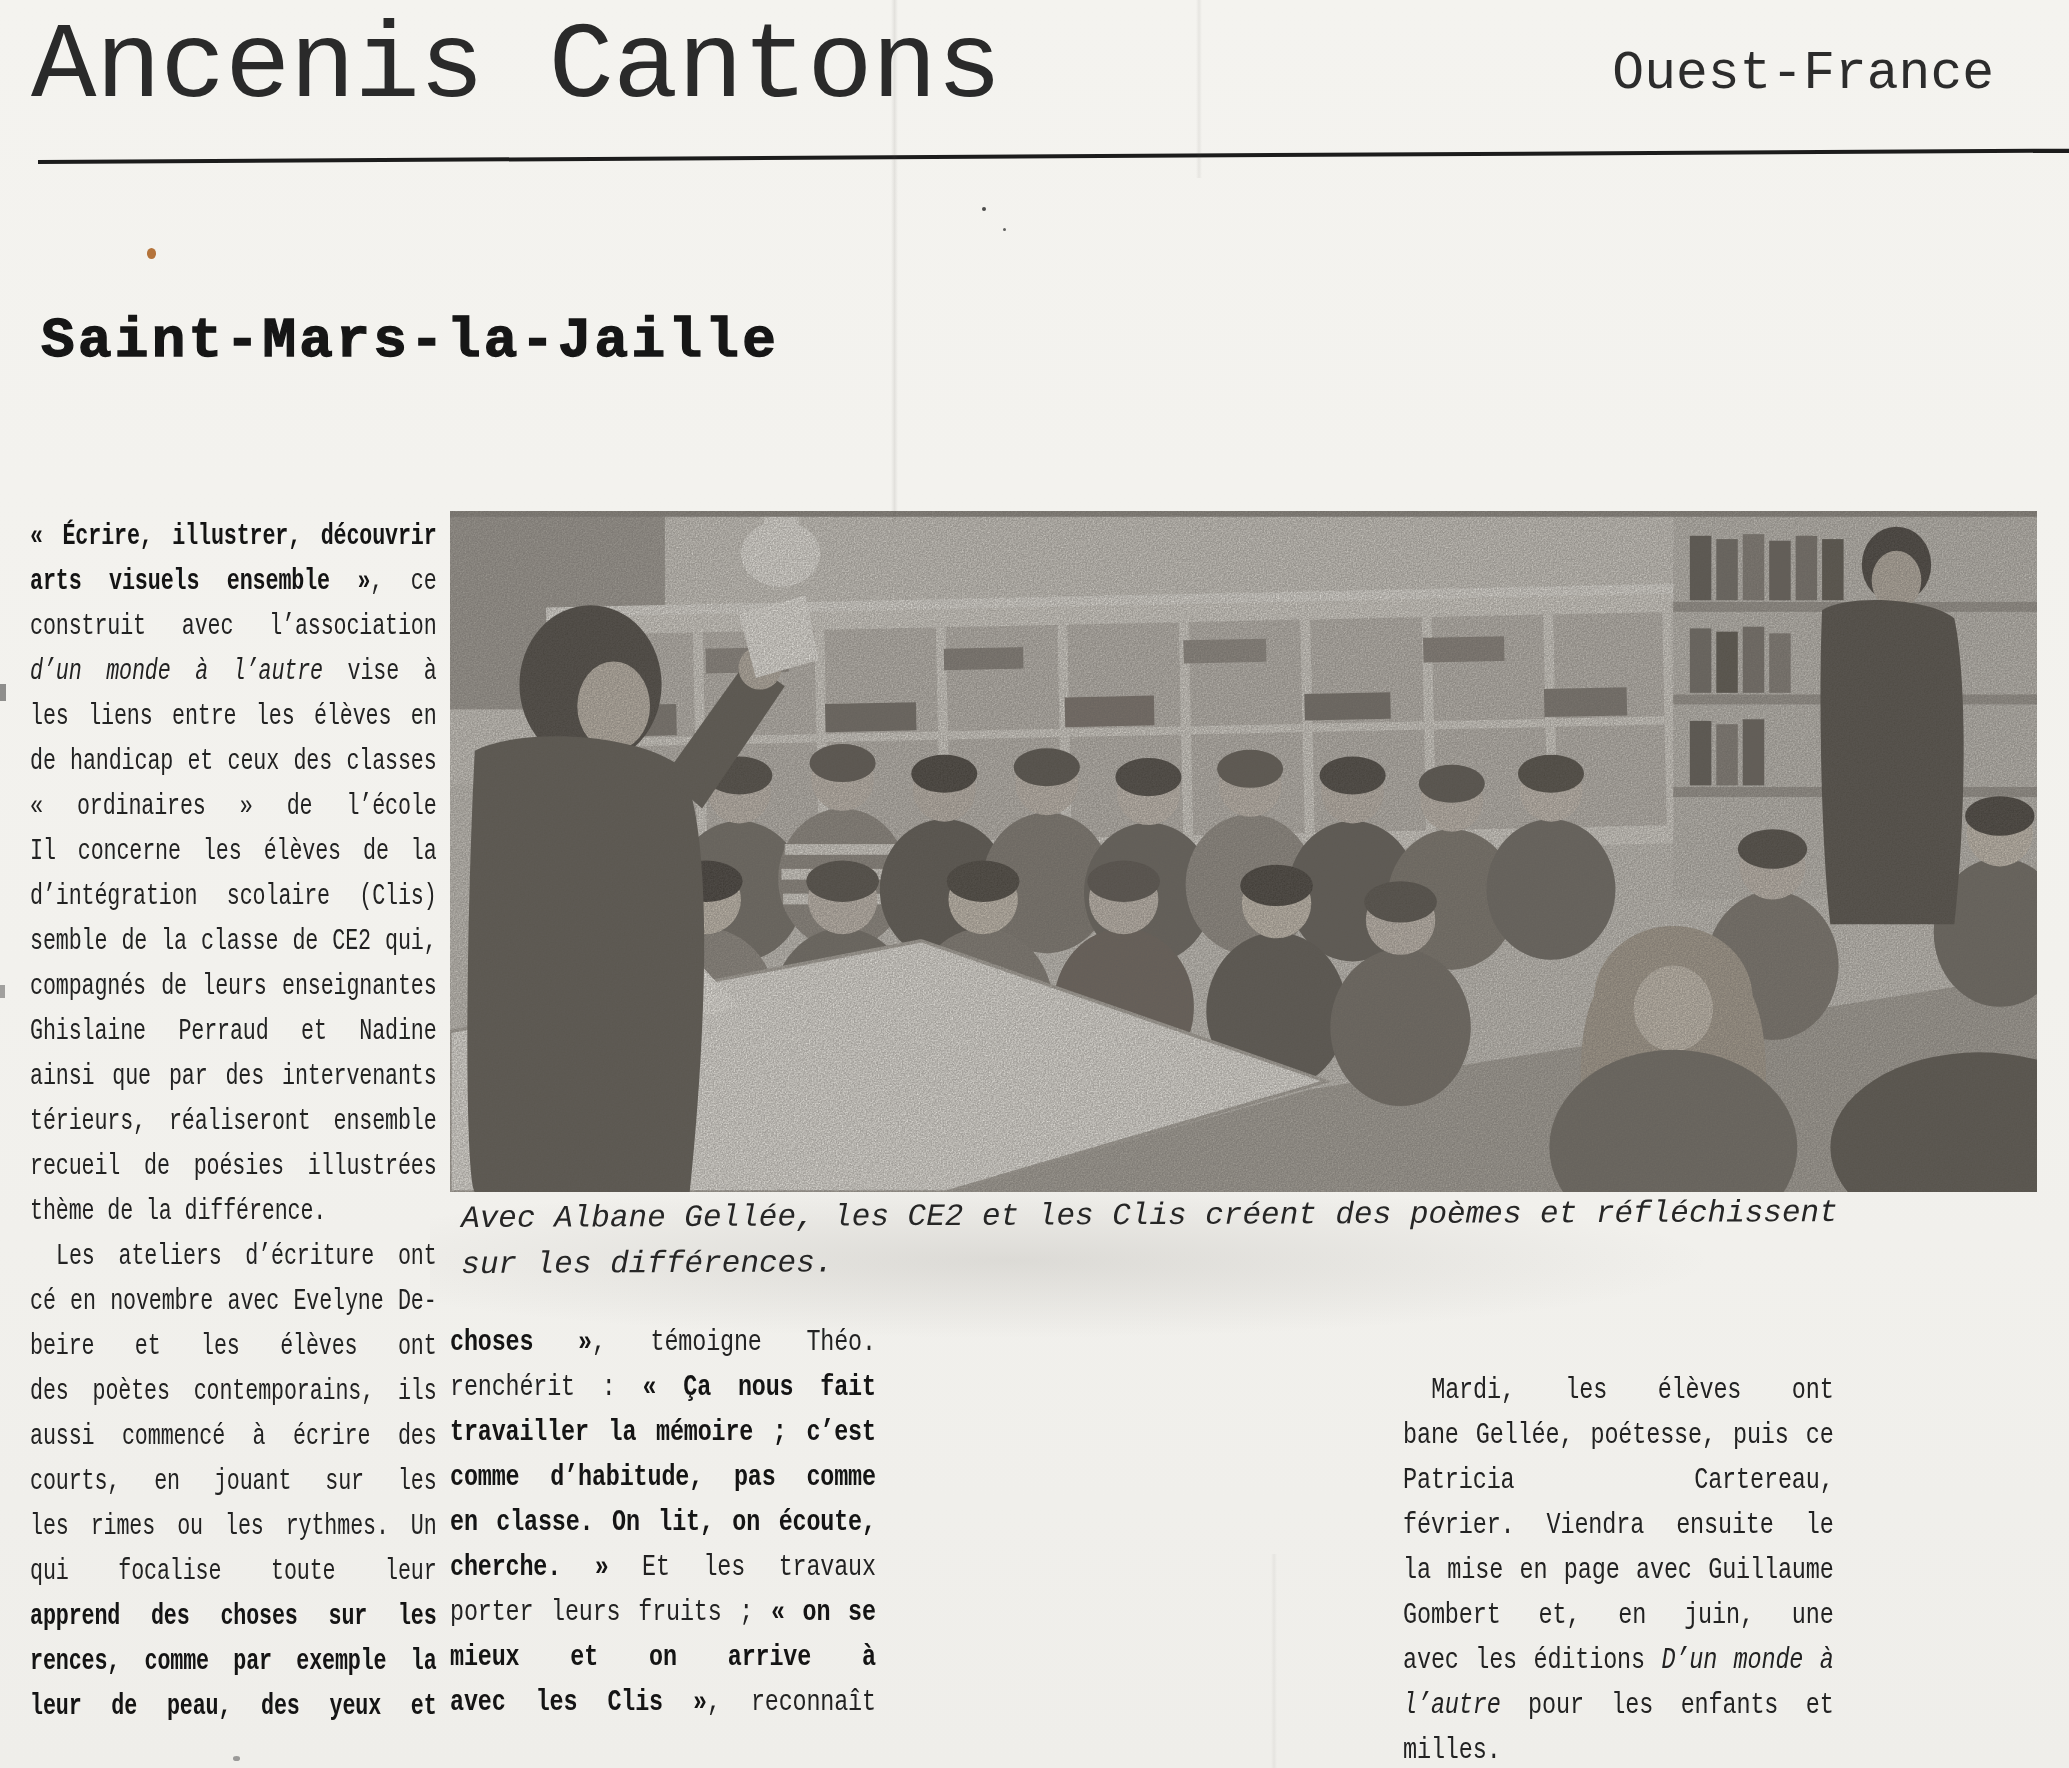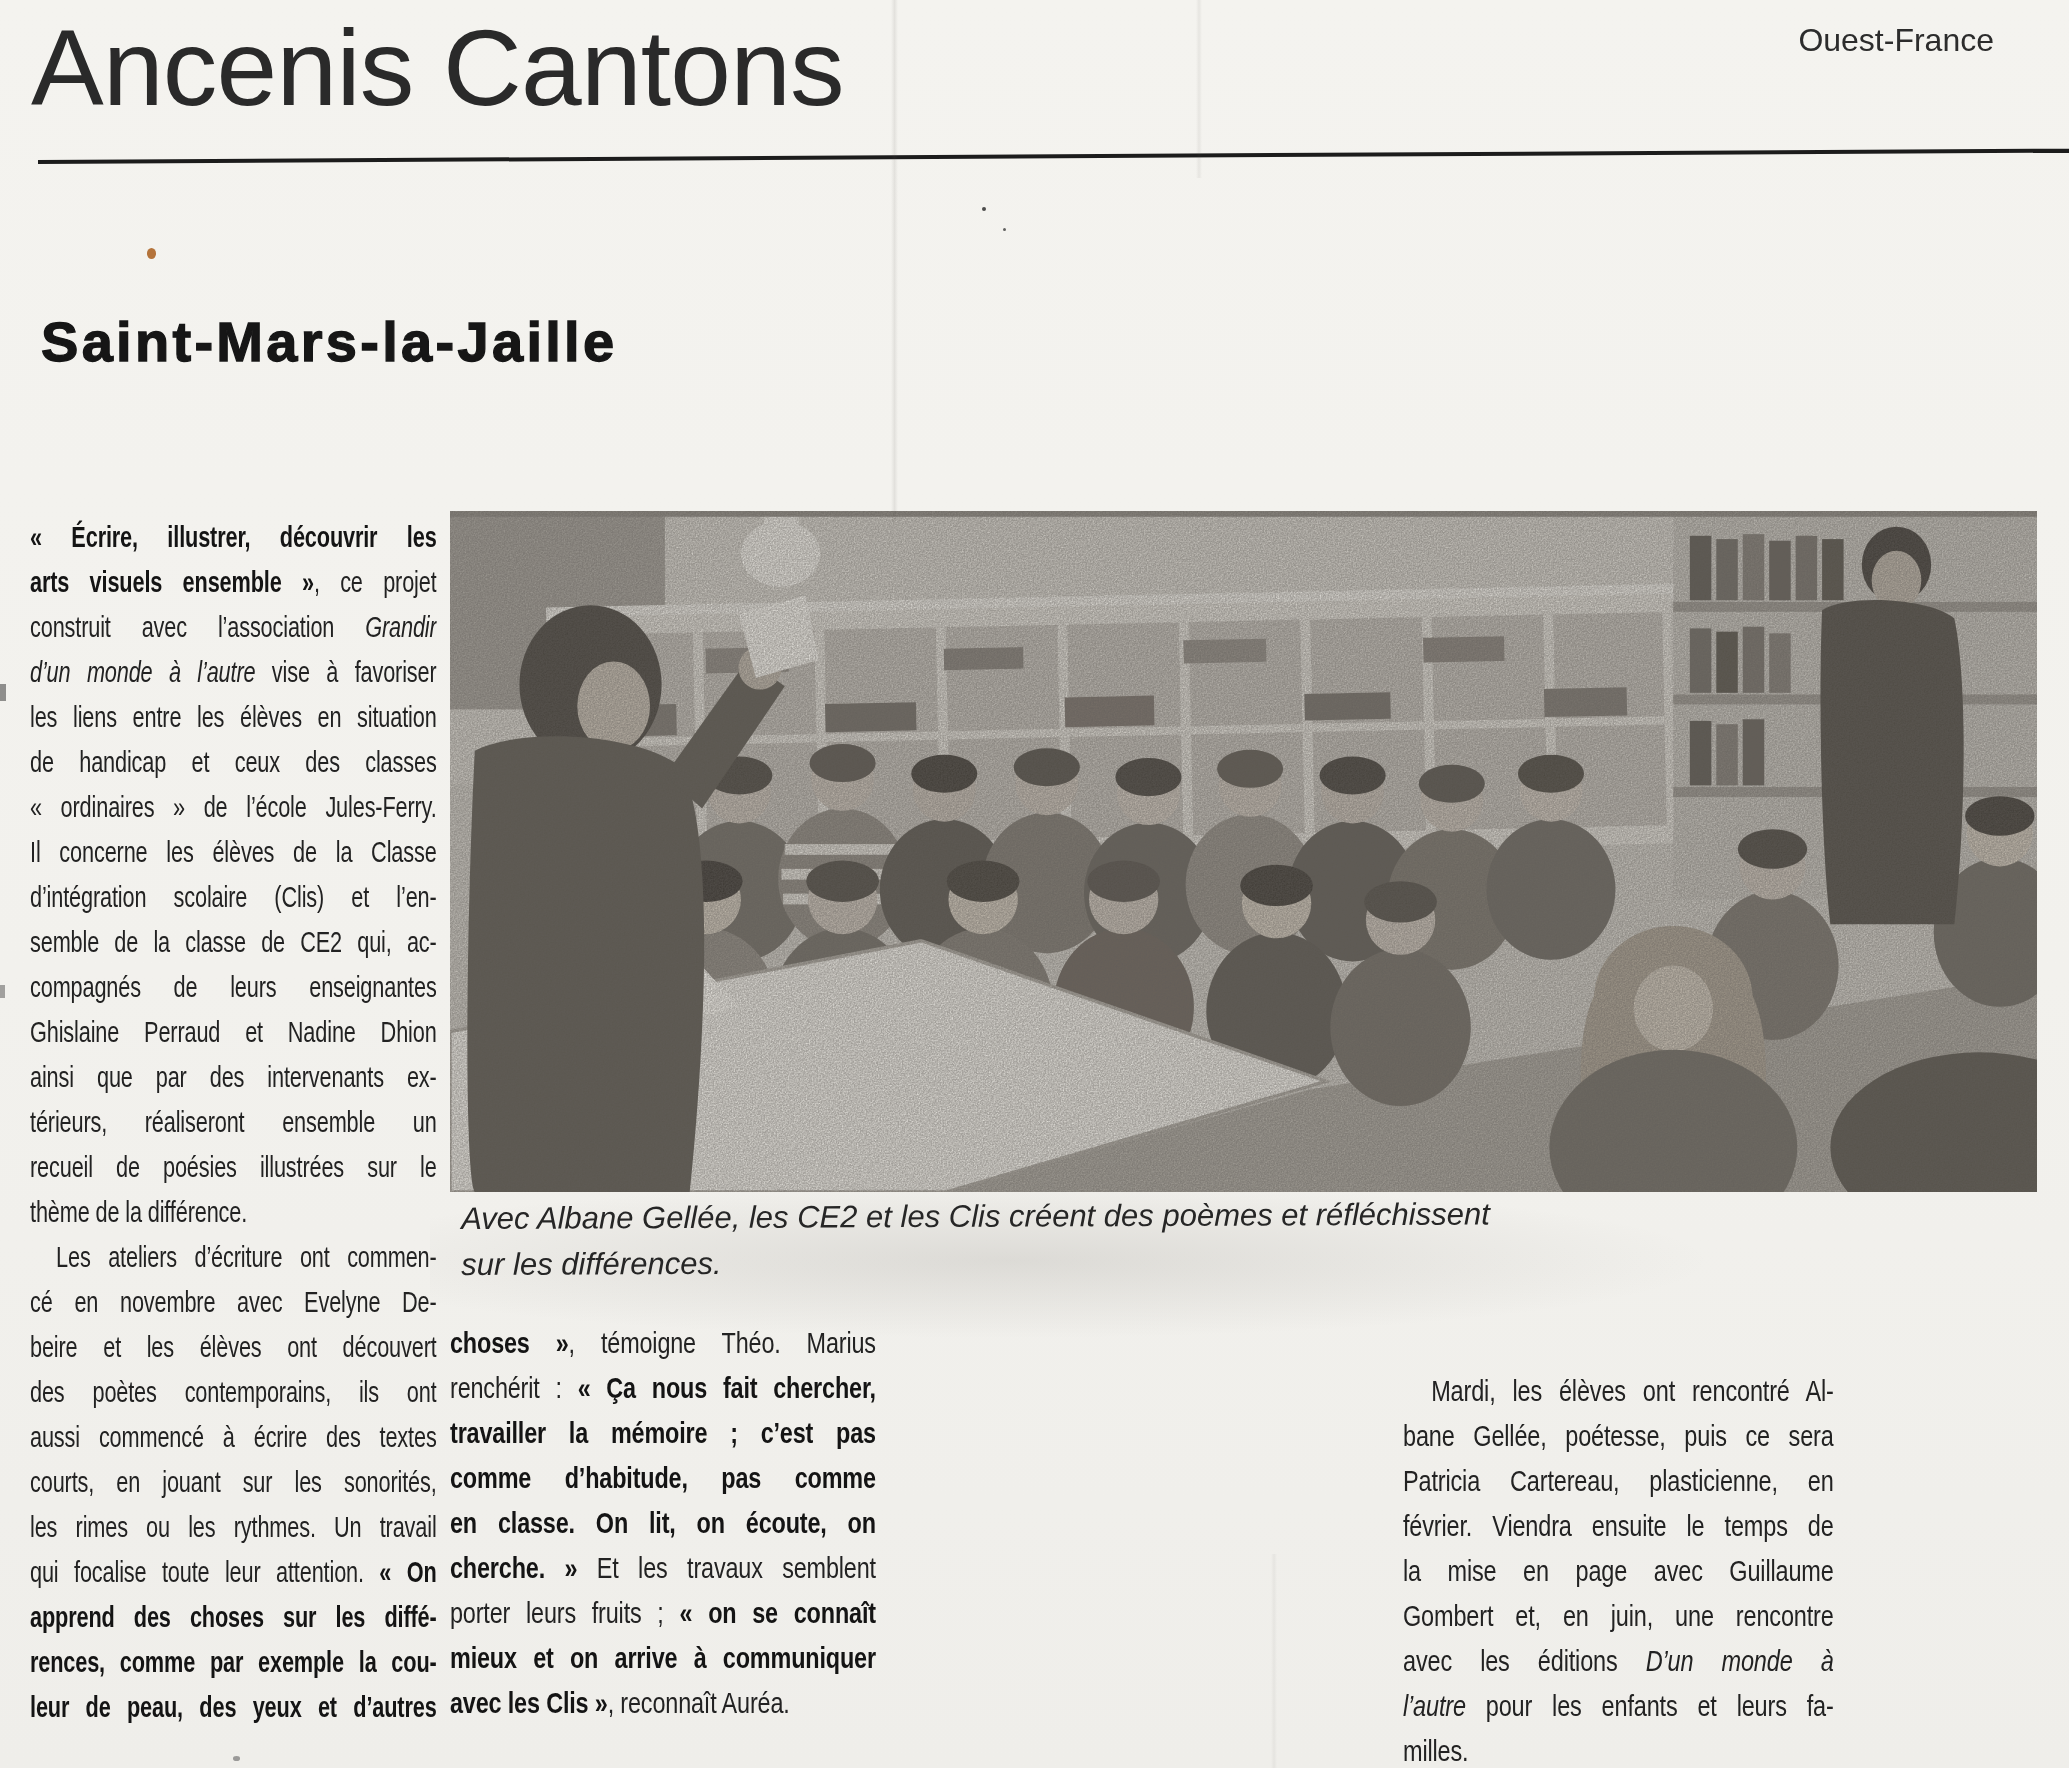--- a/index.html
+++ b/index.html
@@ -1,27 +1,27 @@
 <!DOCTYPE html>
 <html style="font-size:13.2px"><head>
 <meta charset="utf-8">
 <style>
   html,body{margin:0;padding:0;background:#e8e7e3;}
   .page{
     position:relative;width:2070px;height:1769px;overflow:hidden;
     background:linear-gradient(180deg,#f4f3ef 0%,#f2f1ed 55%,#efeeea 100%);
-    font-family:Liberation Sans, sans-serif;color:#1f1f1f;
+    font-family:Liberation Mono, monospace;color:#1f1f1f;
   }
   
   .section-title{
     position:absolute;left:31px;top:11.6px;font-size:107px;line-height:1.05;
     font-weight:400;color:#2a2a2a;letter-spacing:-0.8px;transform:scaleX(1.02);transform-origin:0 0;
   }
   .masthead-right{position:absolute;right:76px;top:16.5px;text-align:right;color:#2c2c2c;}
-  .masthead-right div{font-size:32px;line-height:47px;font-weight:400;}
+  .masthead-right div{font-size:53px;line-height:47px;font-weight:400;margin-top:34px;}
   .header-rule{
     position:absolute;left:38px;top:160px;width:2032px;height:4.1px;background:#1c1c1c;
     transform:rotate(-0.32deg);transform-origin:0 0;
   }
   
   .locality{
     position:absolute;left:41px;top:309px;font-size:56px;font-weight:700;letter-spacing:3.3px;
     color:#161616;-webkit-text-stroke:1.3px #161616;transform:scaleX(1.0);transform-origin:0 0;text-align:center;
   }
   .headline{position:absolute;left:36px;top:407px;white-space:nowrap;}

